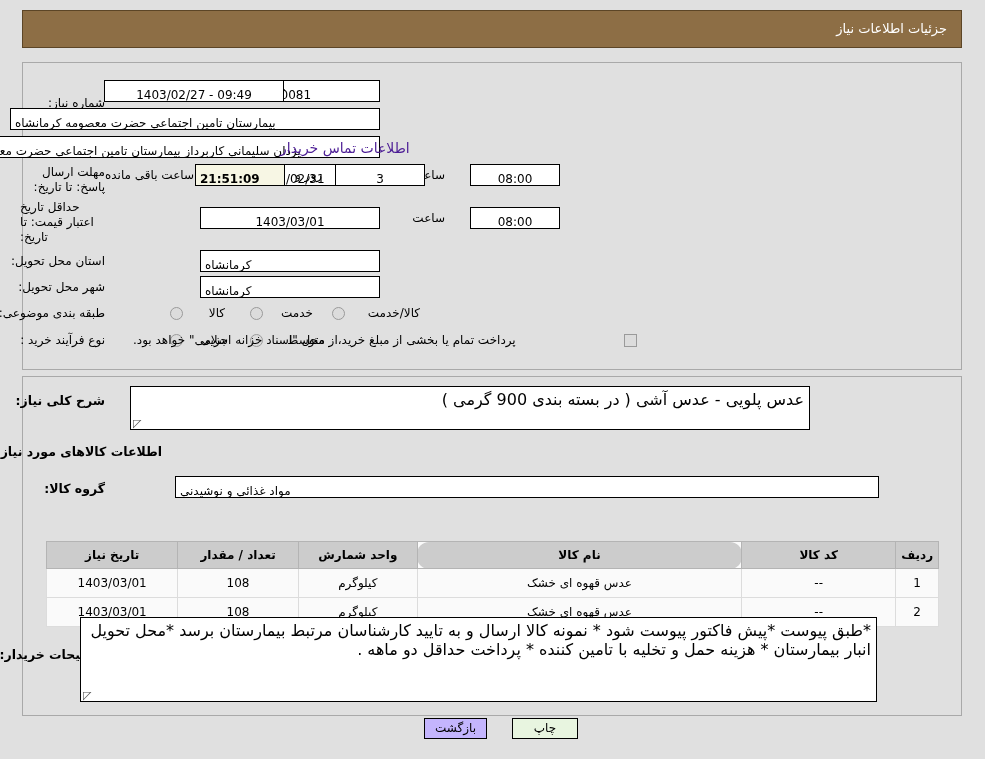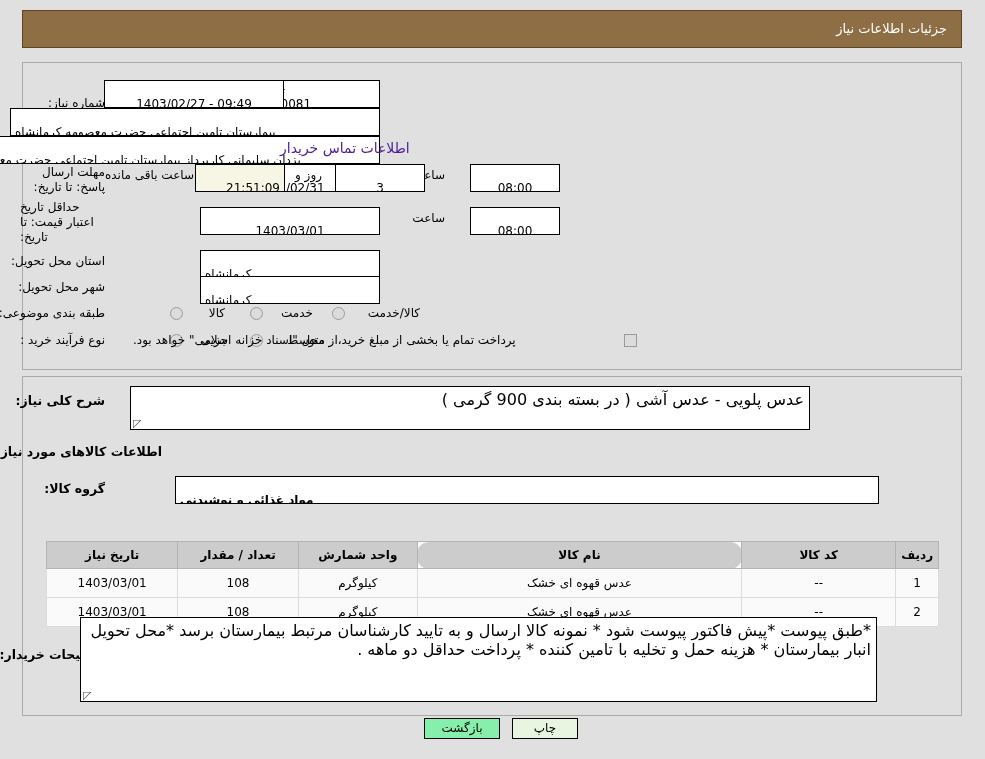--- a/index.html
+++ b/index.html
@@ -83,31 +83,31 @@
     z-index: 4;
   }
   .lbl.wrap { white-space: normal; }
   .fld {
     position: absolute;
     background: #ffffff;
     border: 1px solid #000000;
     box-sizing: border-box;
     font-size: 12px;
     color: #000;
-    padding: 13px 4px;
+    padding: 4px 4px;
     line-height: 20px;
     height: 22px;
     overflow: hidden;
     white-space: nowrap;
     z-index: 4;
     font-family: "DejaVu Sans", "Liberation Sans", sans-serif;
   }
   .fld.ctr  { text-align: center; }
   .fld.rgt  { text-align: left; }
-  .fld.countdown { background: #f7f6e4; text-align: right; }
+  .fld.countdown { background: #f7f6e4; text-align: left; font-weight: bold; }
   .link {
     position: absolute;
     font-size: 14px;
     color: #4c1d95;
     z-index: 5;
     white-space: nowrap;
     cursor: pointer;
   }
 
   
@@ -197,21 +197,21 @@
     border: 1px solid #000000;
     box-sizing: border-box;
     font-size: 12px;
     text-align: center;
     line-height: 19px;
     z-index: 5;
     cursor: pointer;
     font-family: "DejaVu Sans", "Liberation Sans", sans-serif;
   }
   #btn-print  { background: #e8f5e0; left: 512px; top: 718px; width: 66px; }
-  #btn-back   { background: #86efac; left: 424px; top: 718px; width: 76px; }
+  #btn-back   { background: #c4b5fd; left: 424px; top: 718px; width: 63px; }
 </style>
 </head>
 <body>
 
 <div id="page">
 
   <div class="watermark">
     <svg class="wm-shield" viewBox="0 0 92 104">
       <path d="M46 3 L88 17 V55 C88 79 68 95 46 101 C24 95 4 79 4 55 V17 Z" fill="none" stroke="#d9a7a7" stroke-width="7"></path>
       <path d="M28 40 L46 66 L64 40 L54 40 L46 53 L38 40 Z" fill="#d9a7a7"></path>
@@ -275,21 +275,21 @@
 
   <div class="panel" id="panel-bottom"></div>
 
   <div class="section-title" style="right:880px; top:393px;">شرح کلی نیاز:</div>
   <div class="tarea" style="right:175px; top:386px; left:130px; height:44px;">عدس پلویی - عدس آشی ( در بسته بندی 900 گرمی )</div>
   <div class="resize-grip" style="left:133px; top:418px;">◸</div>
 
   <div class="section-title" style="right:823px; top:444px;">اطلاعات کالاهای مورد نیاز</div>
 
   <div class="section-title" style="right:880px; top:481px;">گروه کالا:</div>
-  <div class="fld rgt" style="right:106px; top:476px; left:175px; width:auto;font-weight:bold;">مواد غذائی و نوشیدنی</div>
+  <div class="fld rgt" style="right:106px; top:476px; left:175px; width:auto;">مواد غذائی و نوشیدنی</div>
 
   <table id="items-table">
     <thead>
       <tr>
         <th style="width:40px;">ردیف</th>
         <th style="width:155px;">کد کالا</th>
         <th style="width:330px;border-radius:12px;">نام کالا</th>
         <th style="width:118px;margin-top:32px;">واحد شمارش</th>
         <th style="width:120px;">تعداد / مقدار</th>
         <th style="width:130px;margin-top:48px;">تاریخ نیاز</th>

